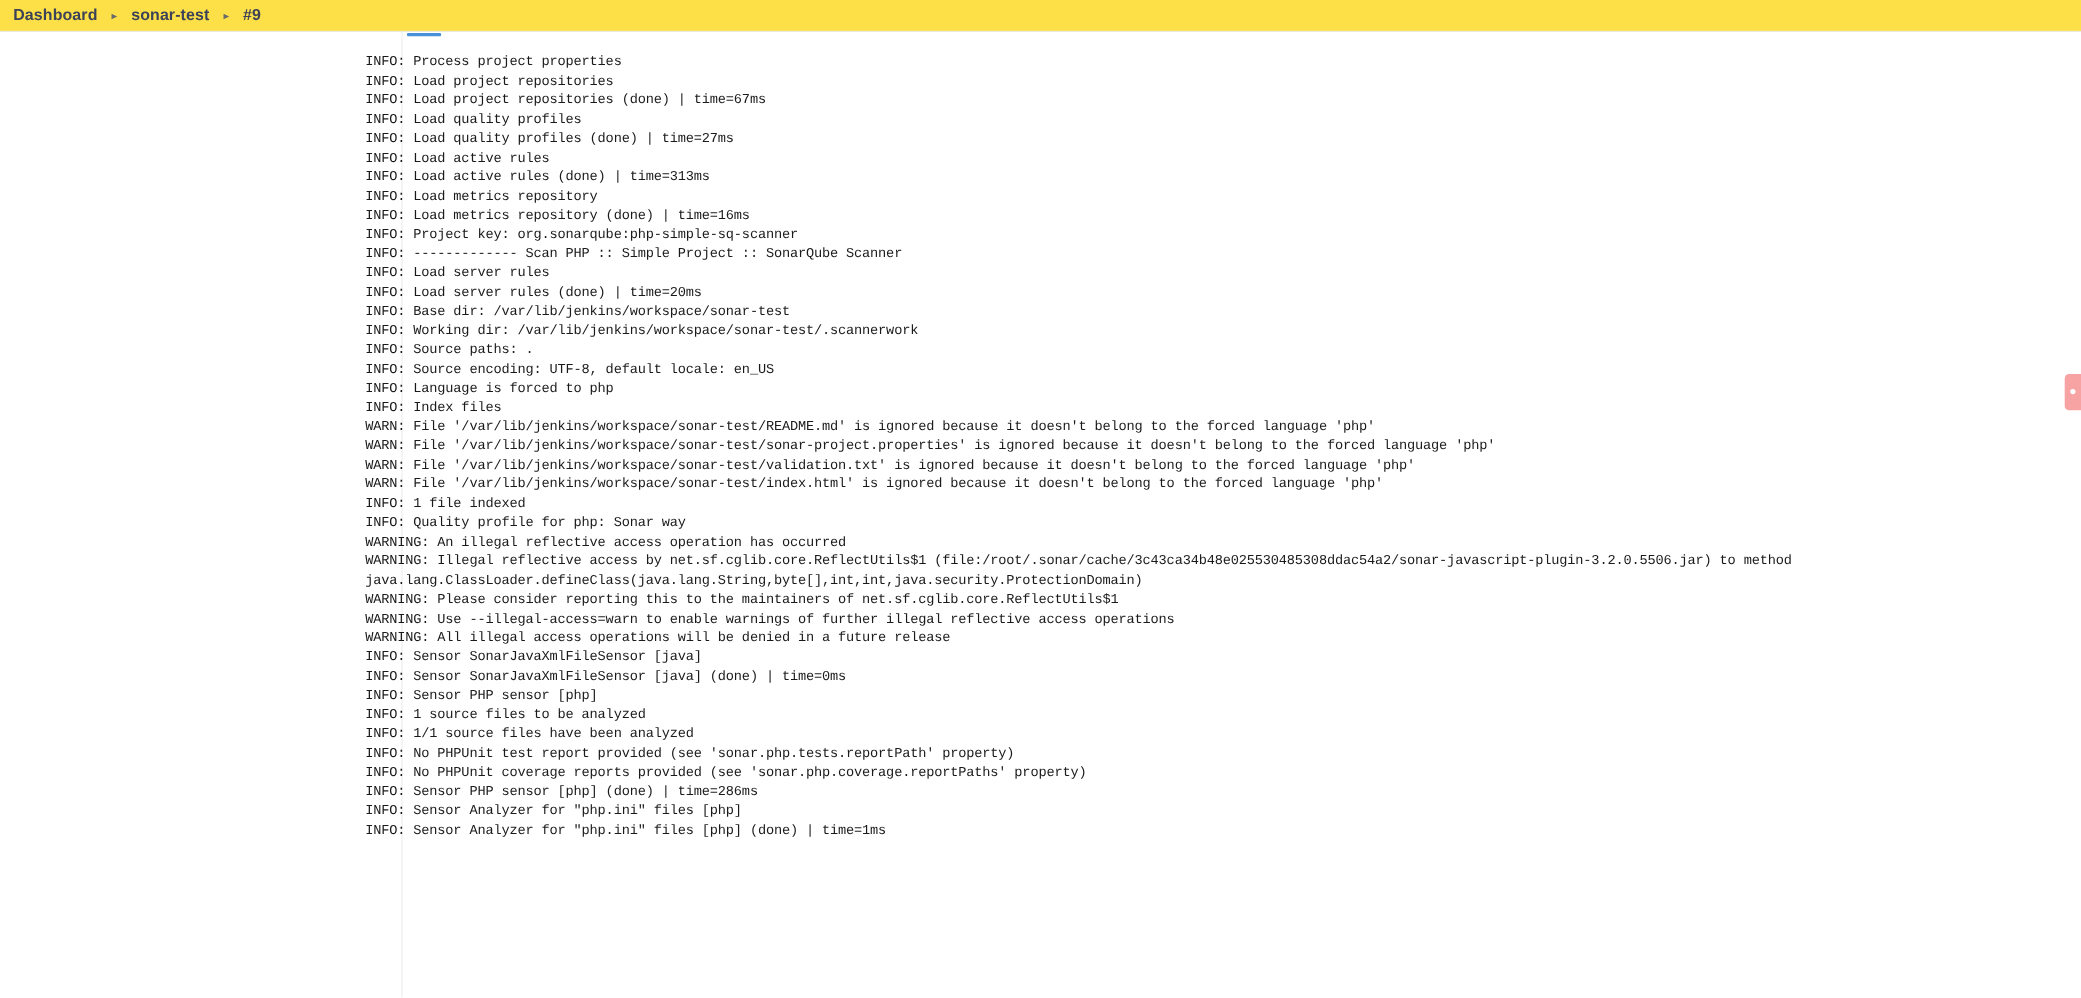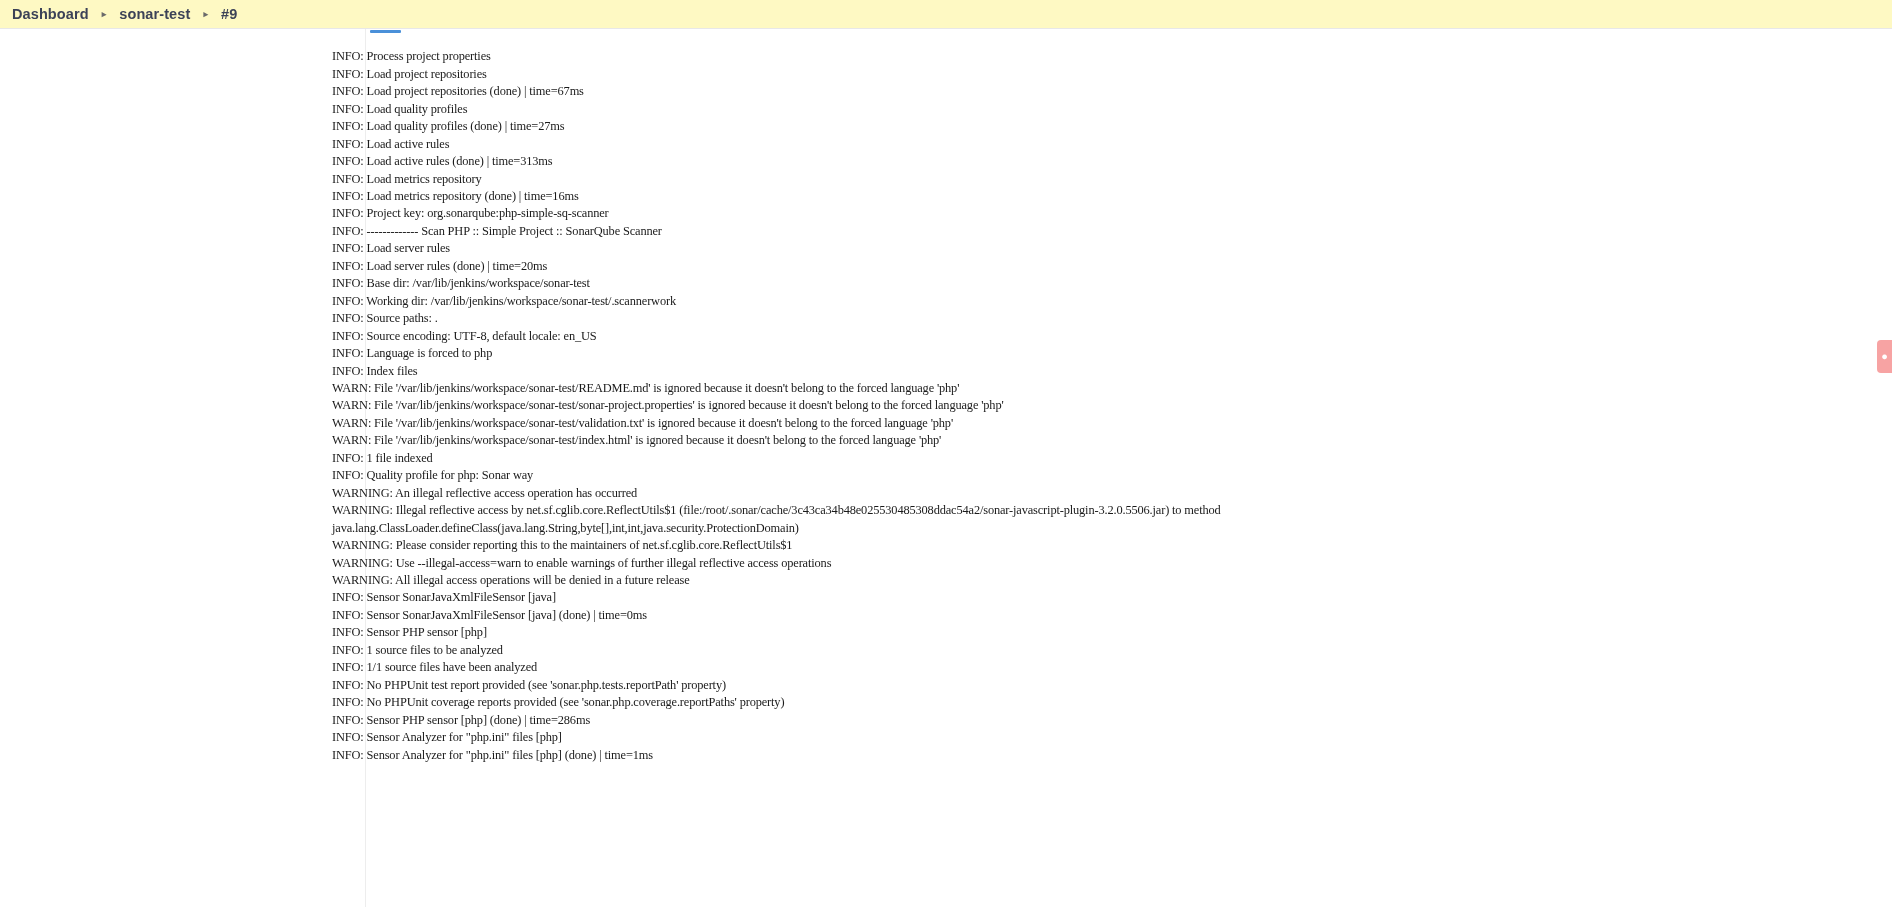--- a/index.html
+++ b/index.html
@@ -12,21 +12,21 @@
     width: 1892px;
     height: 907px;
     overflow: hidden;
     font-family: "Liberation Sans", sans-serif;
     position: relative;
   }
 
   
   #header-bar {
     height: 29px;
-    background: #fef9c3;
+    background: #fde047;
     border-bottom: 1px solid #e8e8e8;
     display: flex;
     align-items: center;
     padding-left: 12px;
     box-sizing: border-box;
     text-align: right;
   }
   #breadcrumb {
     display: flex;
     align-items: center;
@@ -74,21 +74,21 @@
     width: 31px;
     height: 3px;
     background: #4a90d9;
     border-radius: 1px;
   }
   #log-output {
     position: absolute;
     top: 7px;
     left: 332px;
     right: 0;
-    font-family: Liberation Serif, serif;
+    font-family: Liberation Mono, monospace;
     font-size: 12.4px;
     line-height: 17.45px;
     color: #1a1a1a;
     white-space: pre;
     letter-spacing: -0.15px;
   }
   .log-line {
     white-space: pre;
     min-height: 17.45px;
   }

